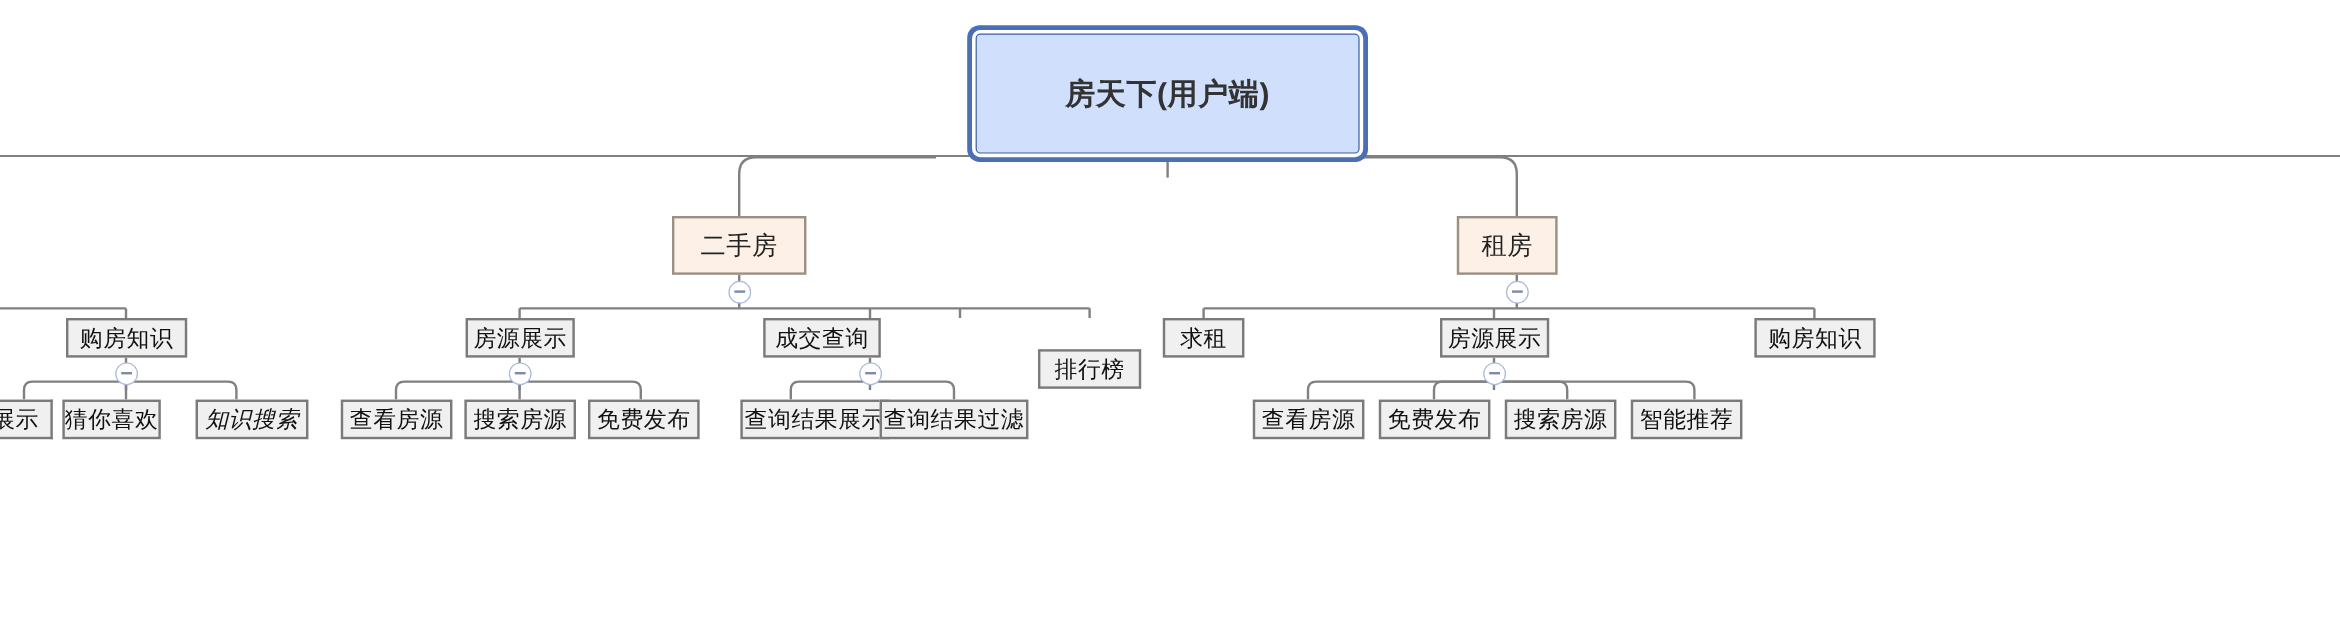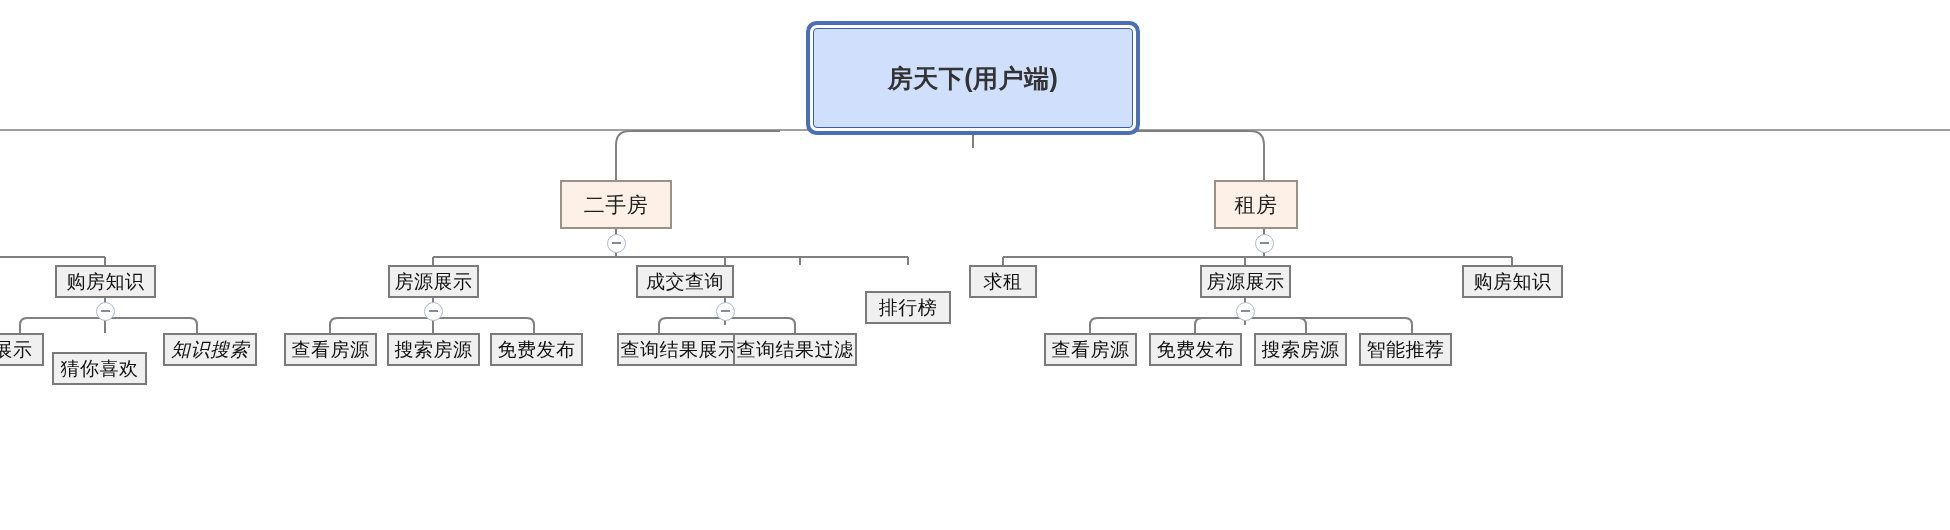--- a/index.html
+++ b/index.html
@@ -201,21 +201,21 @@
     <span class="bar"></span>
   </div>
 
   <div class="node l3" style="left:1462px; top:265px; width:101px; height:33px;">
     <span>购房知识</span>
   </div>
 
   <div class="node l4 clipped" style="left:-16px; top:333px; width:60px; height:33px;">
     <span>展示</span>
   </div>
-  <div class="node l4" style="left:52px; top:333px; width:95px; height:33px;margin-top:19px;">
+  <div class="node l4" style="left:52px; top:333px; width:82px; height:33px;">
     <span>猜你喜欢</span>
   </div>
   <div class="node l4" style="left:163px; top:333px; width:94px; height:33px;font-style:italic;">
     <span>知识搜索</span>
   </div>
 
   <div class="node l4" style="left:284px; top:333px; width:93px; height:33px;">
     <span>查看房源</span>
   </div>
   <div class="node l4" style="left:387px; top:333px; width:93px; height:33px;">

